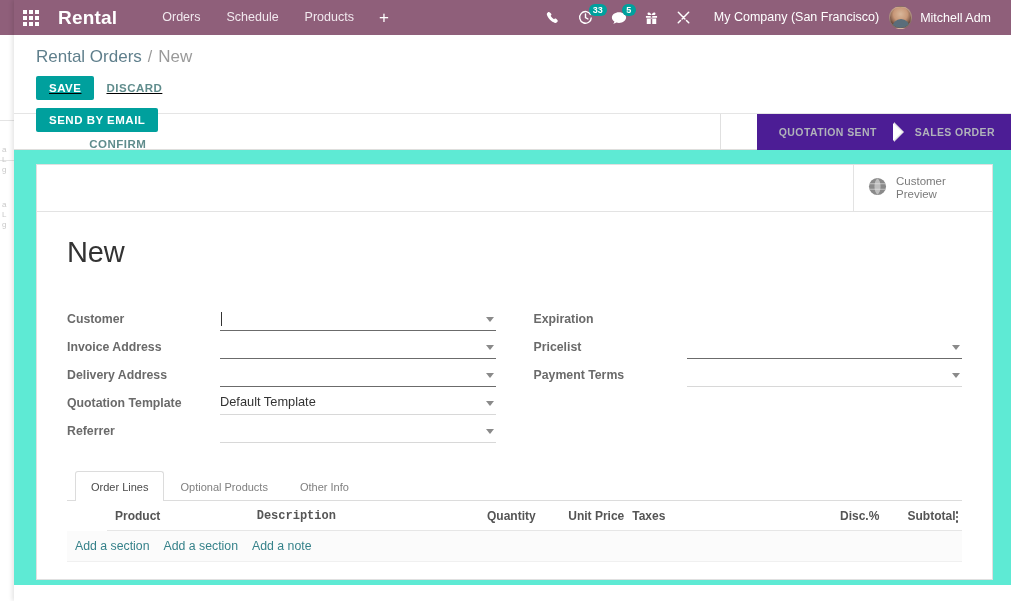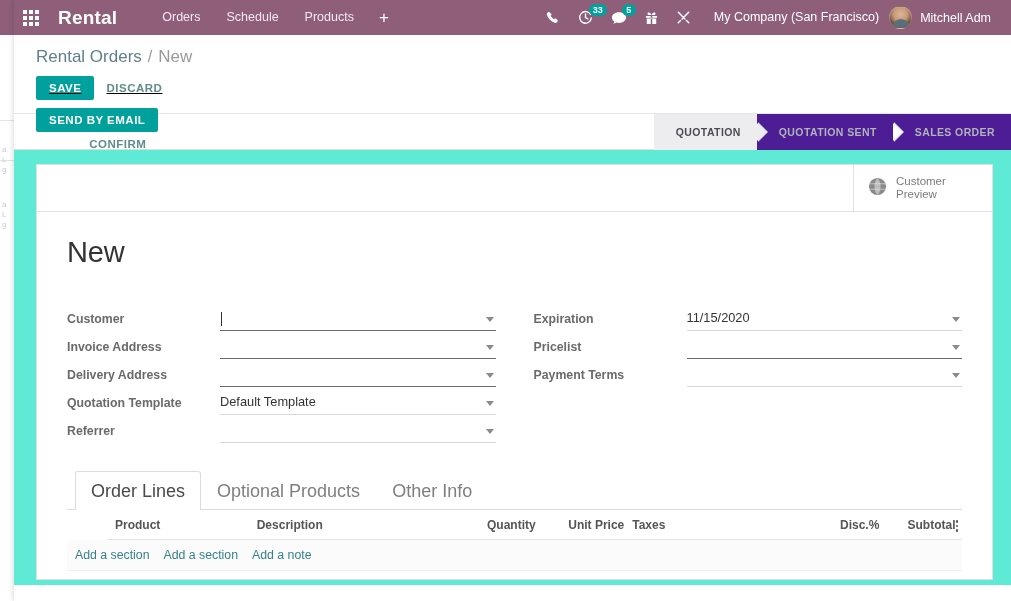--- a/index.html
+++ b/index.html
@@ -378,21 +378,21 @@
   }
 
   
   .notebook { margin-top: 28px; }
   .tabs {
     display: flex;
     border-bottom: 1px solid #dcdcdc;
     padding-left: 8px;
   }
   .tab {
-    font-size: 18px;
+    font-size: 11px;
     color: #7f7f7f;
     padding: 9px 15px 8px 15px;
     cursor: pointer;
     border: 1px solid transparent;
     border-bottom: 0;
     margin-bottom: -1px;
     background: transparent;
     white-space: nowrap;
   }
   .tab.active {
@@ -410,21 +410,21 @@
     padding: 8px 0 7px 0;
     margin-left: 40px;
   }
   .lt-th {
     font-size: 12px;
     font-weight: bold;
     color: #555555;
     white-space: nowrap;
   }
   .th-product   { width: 168px; padding-left: 8px; }
-  .th-desc      { width: 197px; }
+  .th-desc      { width: 197px; font-family: Liberation Mono, monospace; }
   .th-qty       { width: 118px; text-align: right; }
   .th-price     { width: 100px; text-align: right; }
   .th-taxes     { width: 192px; padding-left: 8px; }
   .th-disc      { width: 95px;  text-align: right; }
   .th-subtotal  { width: 86px;  text-align: right; }
   .th-optcol    { flex: 1; text-align: right; padding-right: 4px; }
   .dots-icon {
     display: inline-flex;
     flex-direction: column;
     gap: 2px;
@@ -553,21 +553,20 @@
   </div>
 
   <div class="statusbar-row">
     <div class="sb-actions">
       <button class="btn-primary">SEND BY EMAIL</button>
       <button class="btn-link">CONFIRM</button>
     </div>
     <div class="sb-divider"></div>
 
     <div class="statusbar">
-      <div class="st-item active">QUOTATION</div>
       <div class="st-item">QUOTATION SENT</div>
       <div class="st-item">SALES ORDER</div>
     </div>
   </div>
 
   <div class="sheet-bg">
     <div class="sheet">
 
       <div class="sheet-topbar">
         <div class="cust-preview">
@@ -632,24 +631,20 @@
                 <input class="field-input" type="text" value="" style="">
                 <span class="dropdown-caret"></span>
               </div>
             </div>
           </div>
 
           <div class="form-col right">
 
             <div class="field-row">
               <div class="field-label">Expiration</div>
-              <div class="field-ctrl">
-                <input class="field-input" type="text" value="11/15/2020" style="">
-                <span class="dropdown-caret"></span>
-              </div>
             </div>
 
             <div class="field-row">
               <div class="field-label">Pricelist</div>
               <div class="field-ctrl">
                 <input class="field-input required" type="text" value="" style="">
                 <span class="dropdown-caret"></span>
               </div>
             </div>
 

